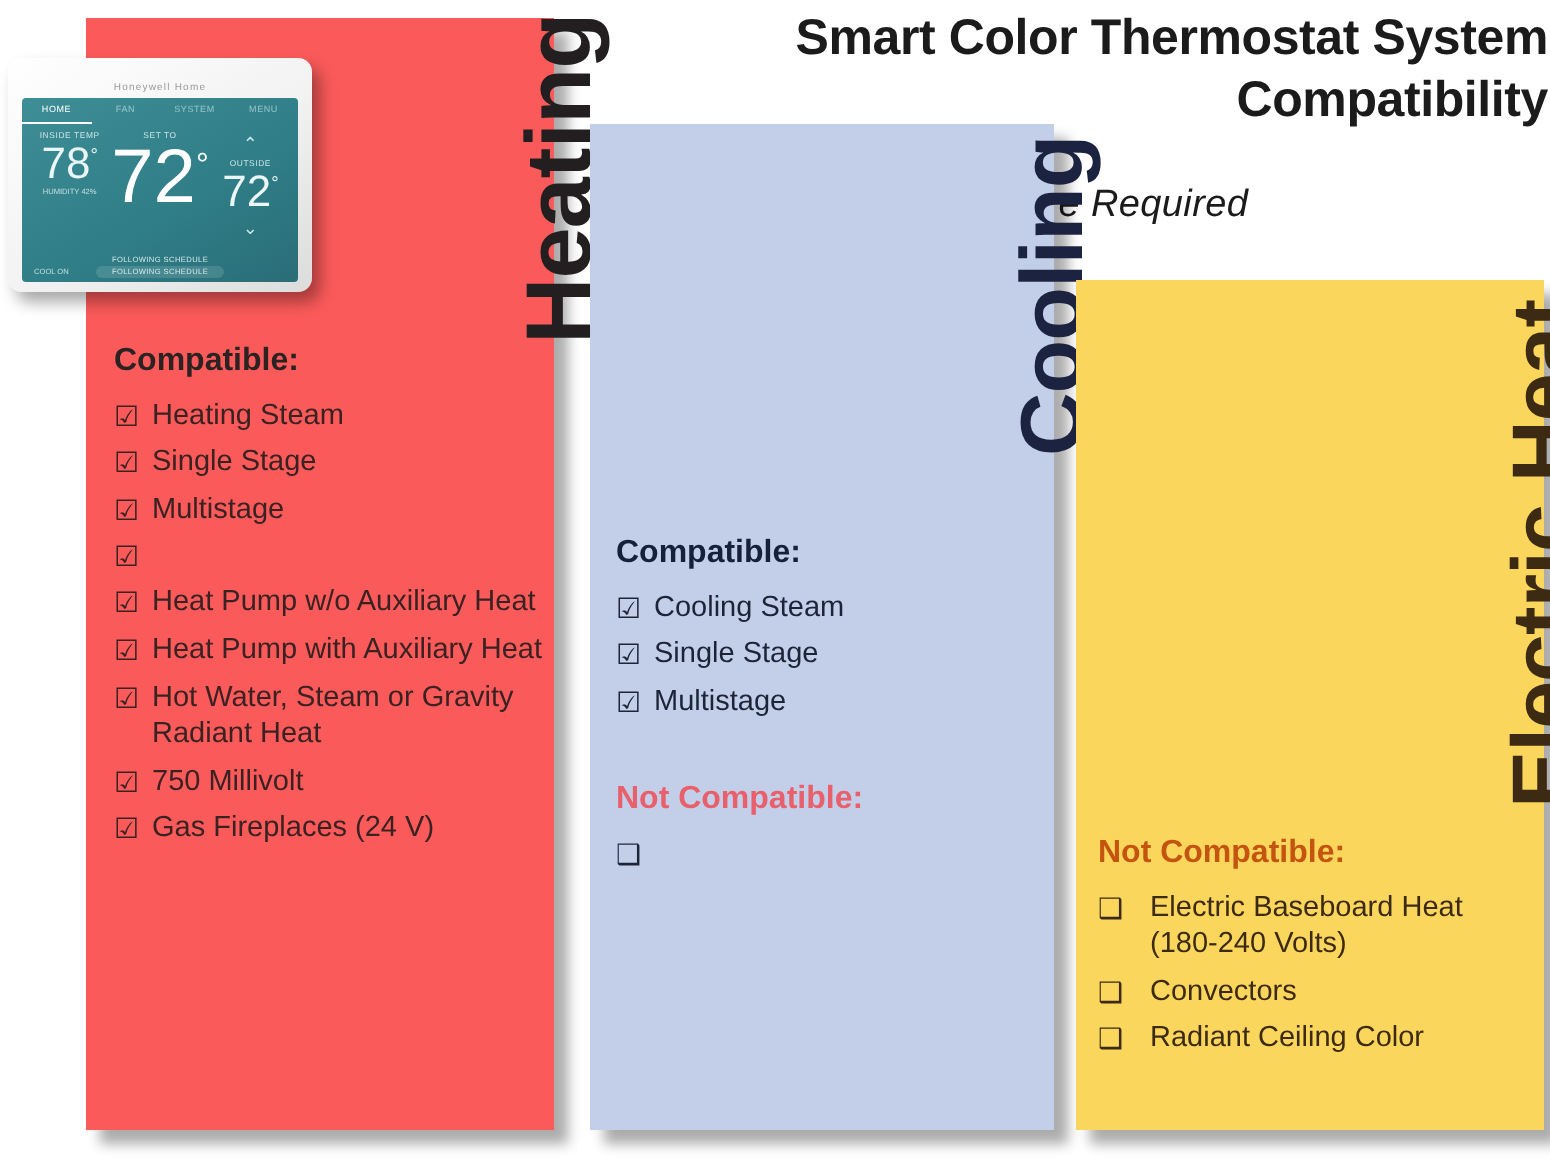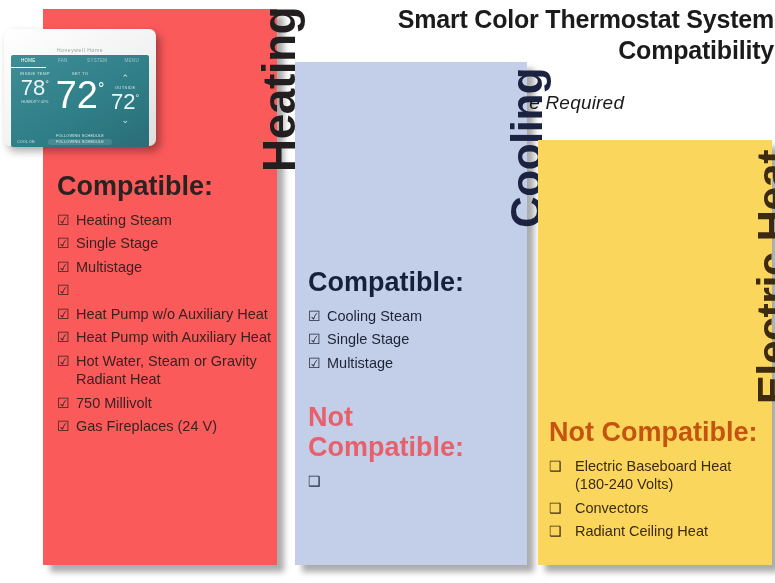--- a/index.html
+++ b/index.html
@@ -78,21 +78,21 @@
     color: #3d2a12;
   }
 
   
   .content { position: absolute; }
   #content-heating { left: 57px; top: 172px; width: 215px; }
   #content-cooling { left: 308px; top: 268px; width: 205px; }
   #content-electric { left: 549px; top: 418px; width: 216px; }
 
   .head {
-    font-size: 27px;
+    font-size: 16px;
     font-weight: 700;
     line-height: 1.1;
     margin-bottom: 9px;
   }
   .head-ok-red      { color: #2b2222; }
   .head-ok-blue     { color: #16203a; }
   .head-no-blue     { color: #E8606B; }
   .head-no-yellow   { color: #C4540F; }
 
   ul.items { list-style: none; }
@@ -119,21 +119,21 @@
   .spacer-block { height: 26px; }
 
   
   #thermostat {
     position: absolute;
     left: 4px; top: 29px;
     width: 152px; height: 117px;
     background: linear-gradient(145deg,#ffffff 0%, #f2f2f2 55%, #dcdcdc 100%);
     border-radius: 7px;
     box-shadow: 4px 5px 8px rgba(0,0,0,0.35);
-    padding: 16px 7px 9px 7px;
+    padding: 10px 7px 9px 7px;
   }
   #thermo-brand {
     height: 10px;
     text-align: center;
     font-size: 5px;
     color: #9a9a9a;
     letter-spacing: 0.6px;
     line-height: 10px;
   }
   #thermo-screen {
@@ -319,18 +319,18 @@
       <li>
         <span class="bx gap">❑</span>
         <span>Electric Baseboard Heat (180-240 Volts)</span>
       </li>
       <li>
         <span class="bx gap">❑</span>
         <span>Convectors</span>
       </li>
       <li>
         <span class="bx gap">❑</span>
-        <span>Radiant Ceiling Heat</span>
+        <span>Radiant Ceiling Color</span>
       </li>
     </ul>
   </div>
 
 </div>
 
 </body></html>

